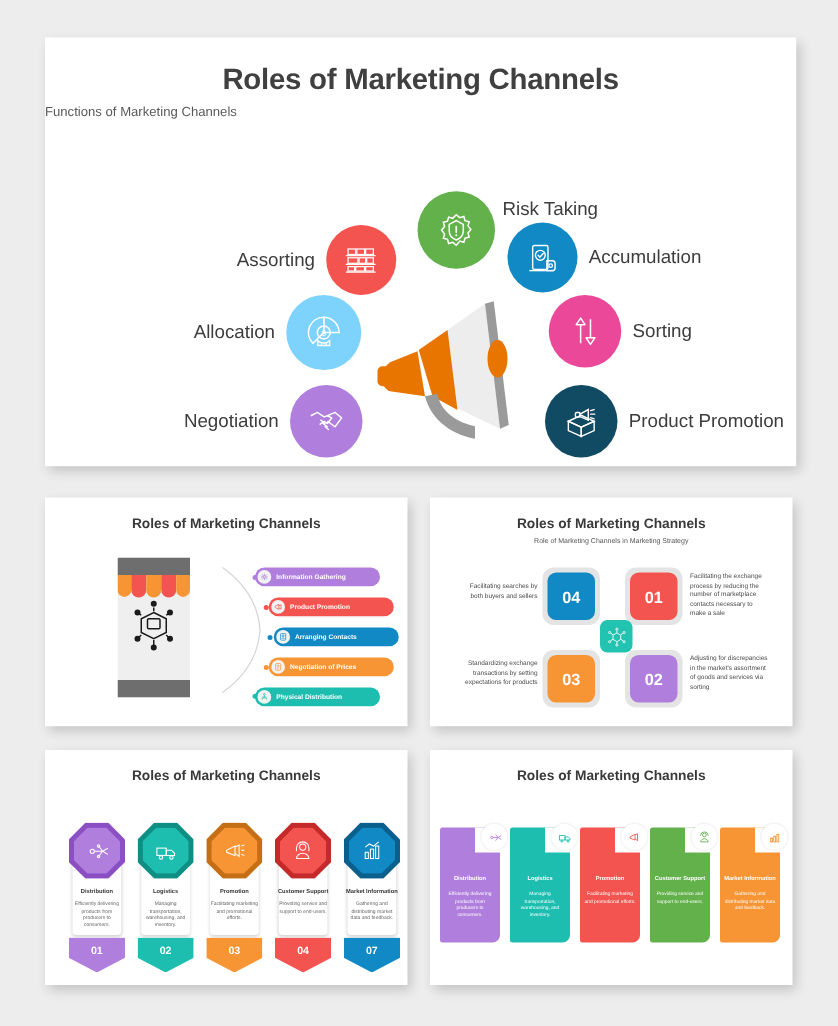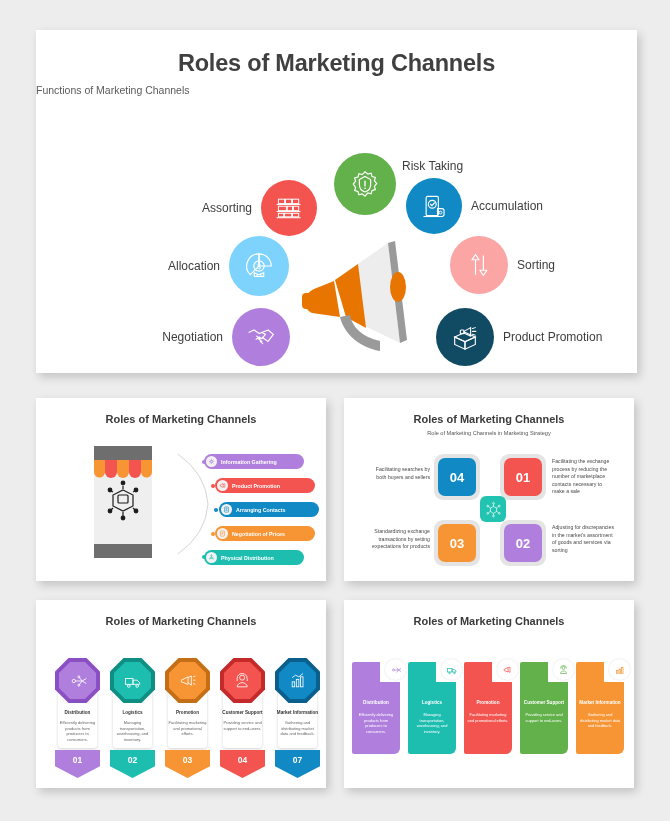--- a/index.html
+++ b/index.html
@@ -34,21 +34,21 @@
   }
 
   
   .megaphone { position: absolute; left: 252px; top: 195px; width: 150px; height: 130px; }
 
   
   .node { position: absolute; border-radius: 50%; display: flex;
           align-items: center; justify-content: center; }
   .node svg { display: block; }
   .node-label {
-    position: absolute; font-size: 12px; color: #3d3d3d; white-space: nowrap;
+    position: absolute; font-size: 15px; color: #3d3d3d; white-space: nowrap;
   }
   .lbl-right { left: 100%; margin-left: 9px; top: 50%; transform: translateY(-50%); }
   .lbl-left  { right: 100%; margin-right: 9px; top: 50%; transform: translateY(-50%); }
   .lbl-top   { left: 100%; margin-left: 6px; top: 6px; }
 
   
   #slide-2a { left: 36px; top: 398px; width: 290px; height: 183px; }
   #slide-2b { left: 344px; top: 398px; width: 290px; height: 183px; }
   #slide-3a { left: 36px; top: 600px; width: 290px; height: 188px; }
   #slide-3b { left: 344px; top: 600px; width: 290px; height: 188px; }
@@ -185,21 +185,21 @@
         <rect x="7" y="5" width="14" height="22" rx="1.6" fill="none" stroke="#fff" stroke-width="1.3"></rect>
         <circle cx="14" cy="14" r="4.5" fill="none" stroke="#fff" stroke-width="1.3"></circle>
         <path d="M12 14 l1.6 1.7 3-3.4" fill="none" stroke="#fff" stroke-width="1.3" stroke-linecap="round"></path>
         <path d="M20 19 h5 a2.5 2.5 0 0 1 2.5 2.5 v4 a2.5 2.5 0 0 1-2.5 2.5 h-5 z" fill="none" stroke="#fff" stroke-width="1.3"></path>
         <circle cx="23.5" cy="23.5" r="1.6" fill="none" stroke="#fff" stroke-width="1.1"></circle>
         <line x1="4" y1="28" x2="26" y2="28" stroke="#fff" stroke-width="1.3"></line>
       </svg>
       <span class="node-label lbl-right">Accumulation</span>
     </div>
 
-    <div class="node" style="left:414px; top:206px; width:58px; height:58px; background:#fca5a5;">
+    <div class="node" style="left:403px; top:206px; width:58px; height:58px; background:#ec4899;">
       <svg width="28" height="28" viewBox="0 0 32 32">
         <path d="M12 27 V10 l-4 0 L12 4 l4 6 -4 0" fill="none" stroke="#fff" stroke-width="1.4" stroke-linejoin="round"></path>
         <path d="M21 5 v17 l4 0 L21 28 l-4-6 4 0" fill="none" stroke="#fff" stroke-width="1.4" stroke-linejoin="round"></path>
       </svg>
       <span class="node-label lbl-right">Sorting</span>
     </div>
 
     <div class="node" style="left:400px; top:278px; width:58px; height:58px; background:#114a63;">
       <svg width="30" height="30" viewBox="0 0 32 32">
         <path d="M5 16 l11-5 11 5 -11 5 z" fill="none" stroke="#fff" stroke-width="1.2"></path>

